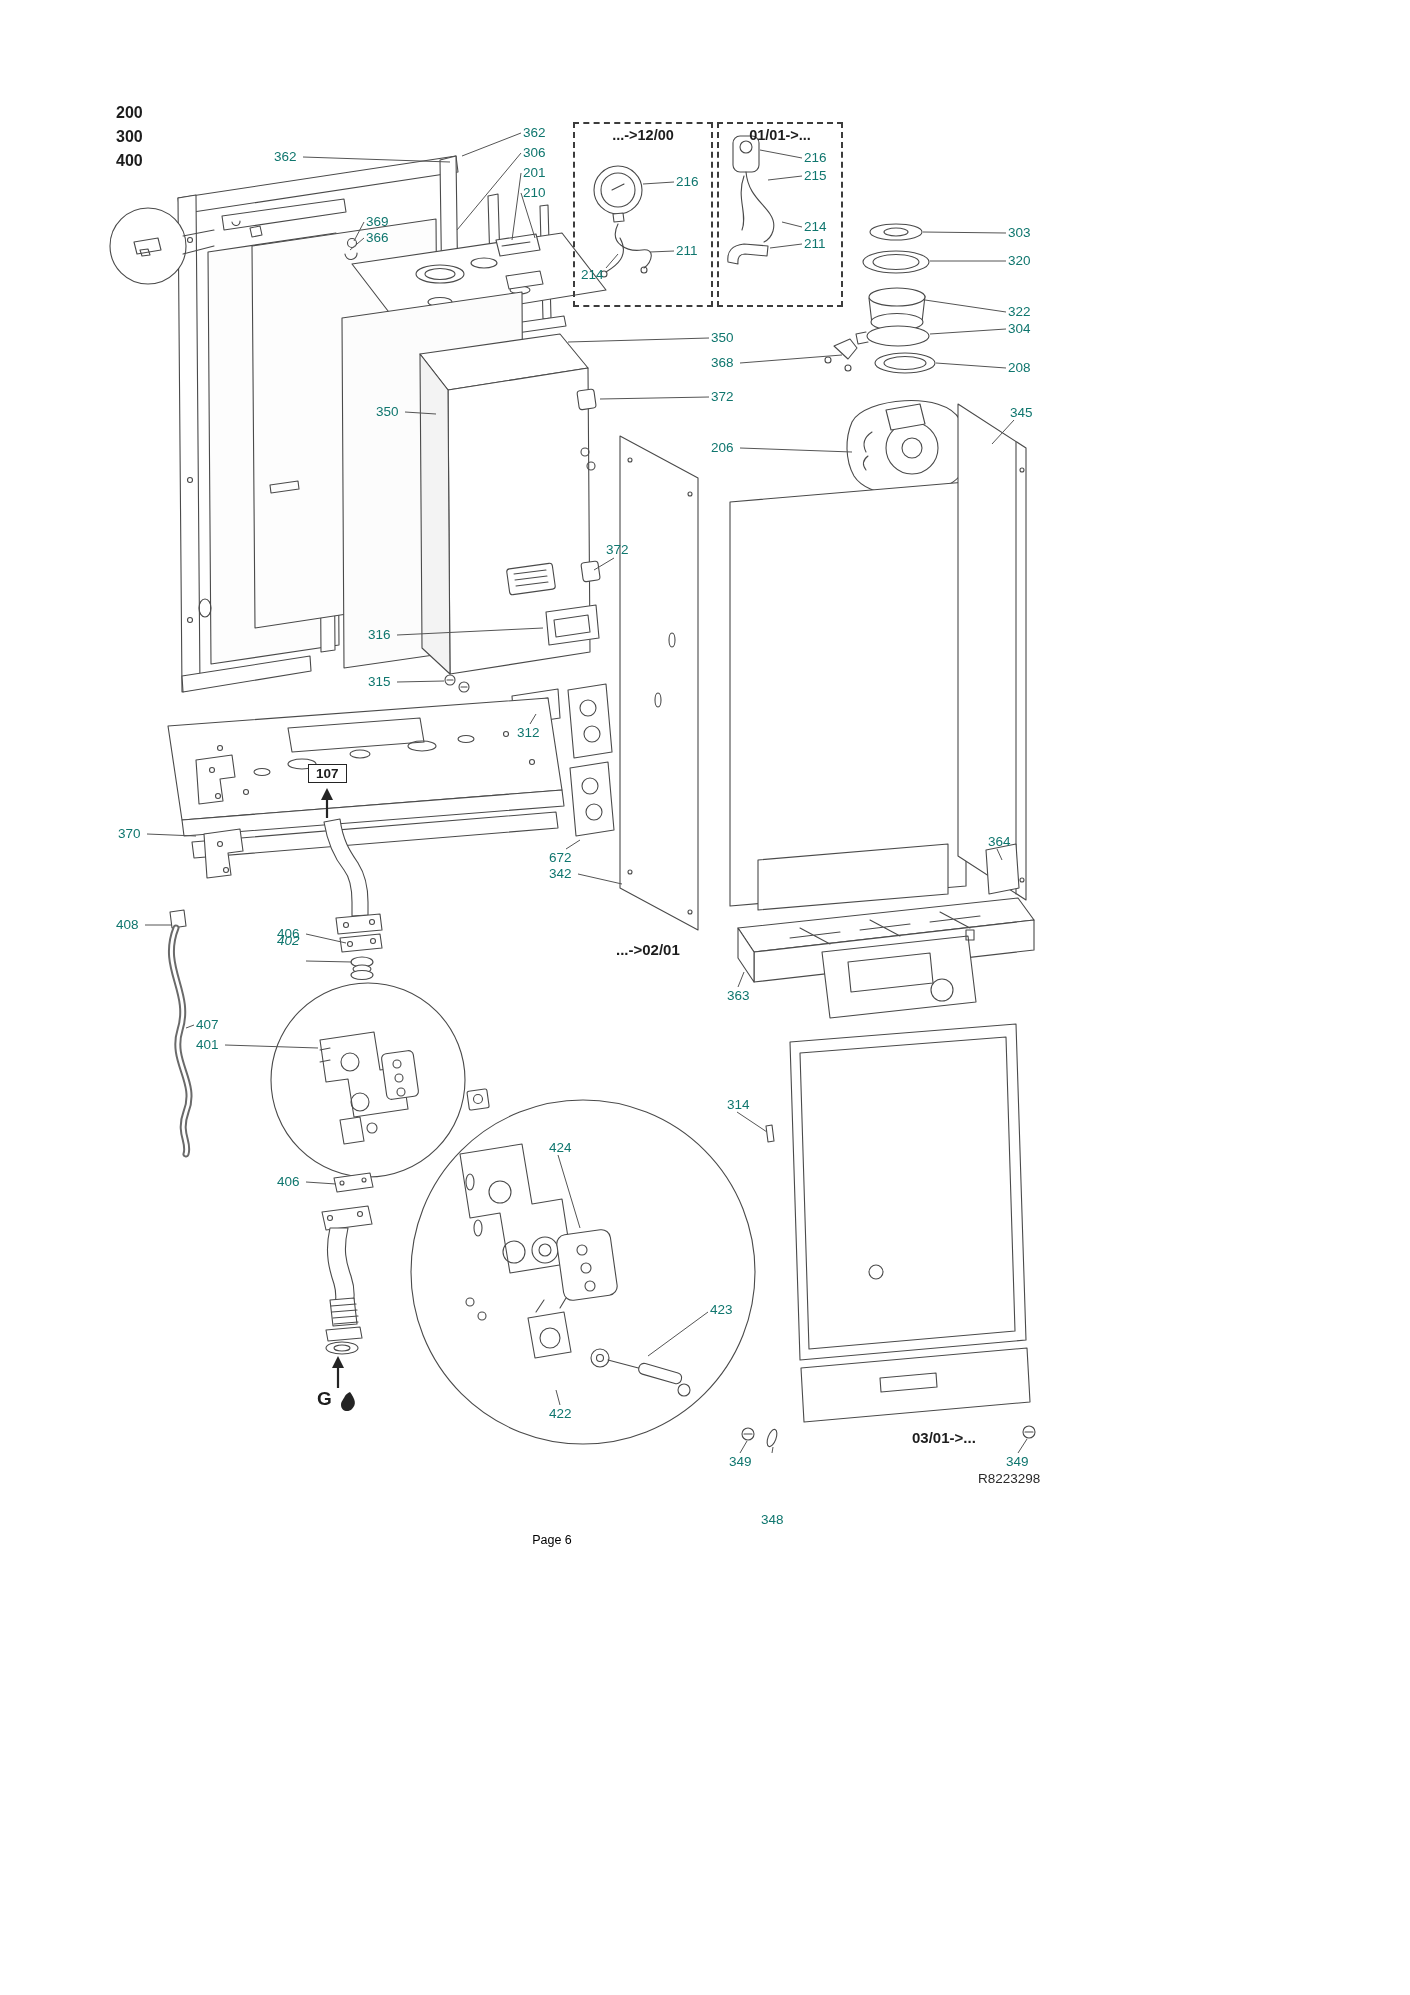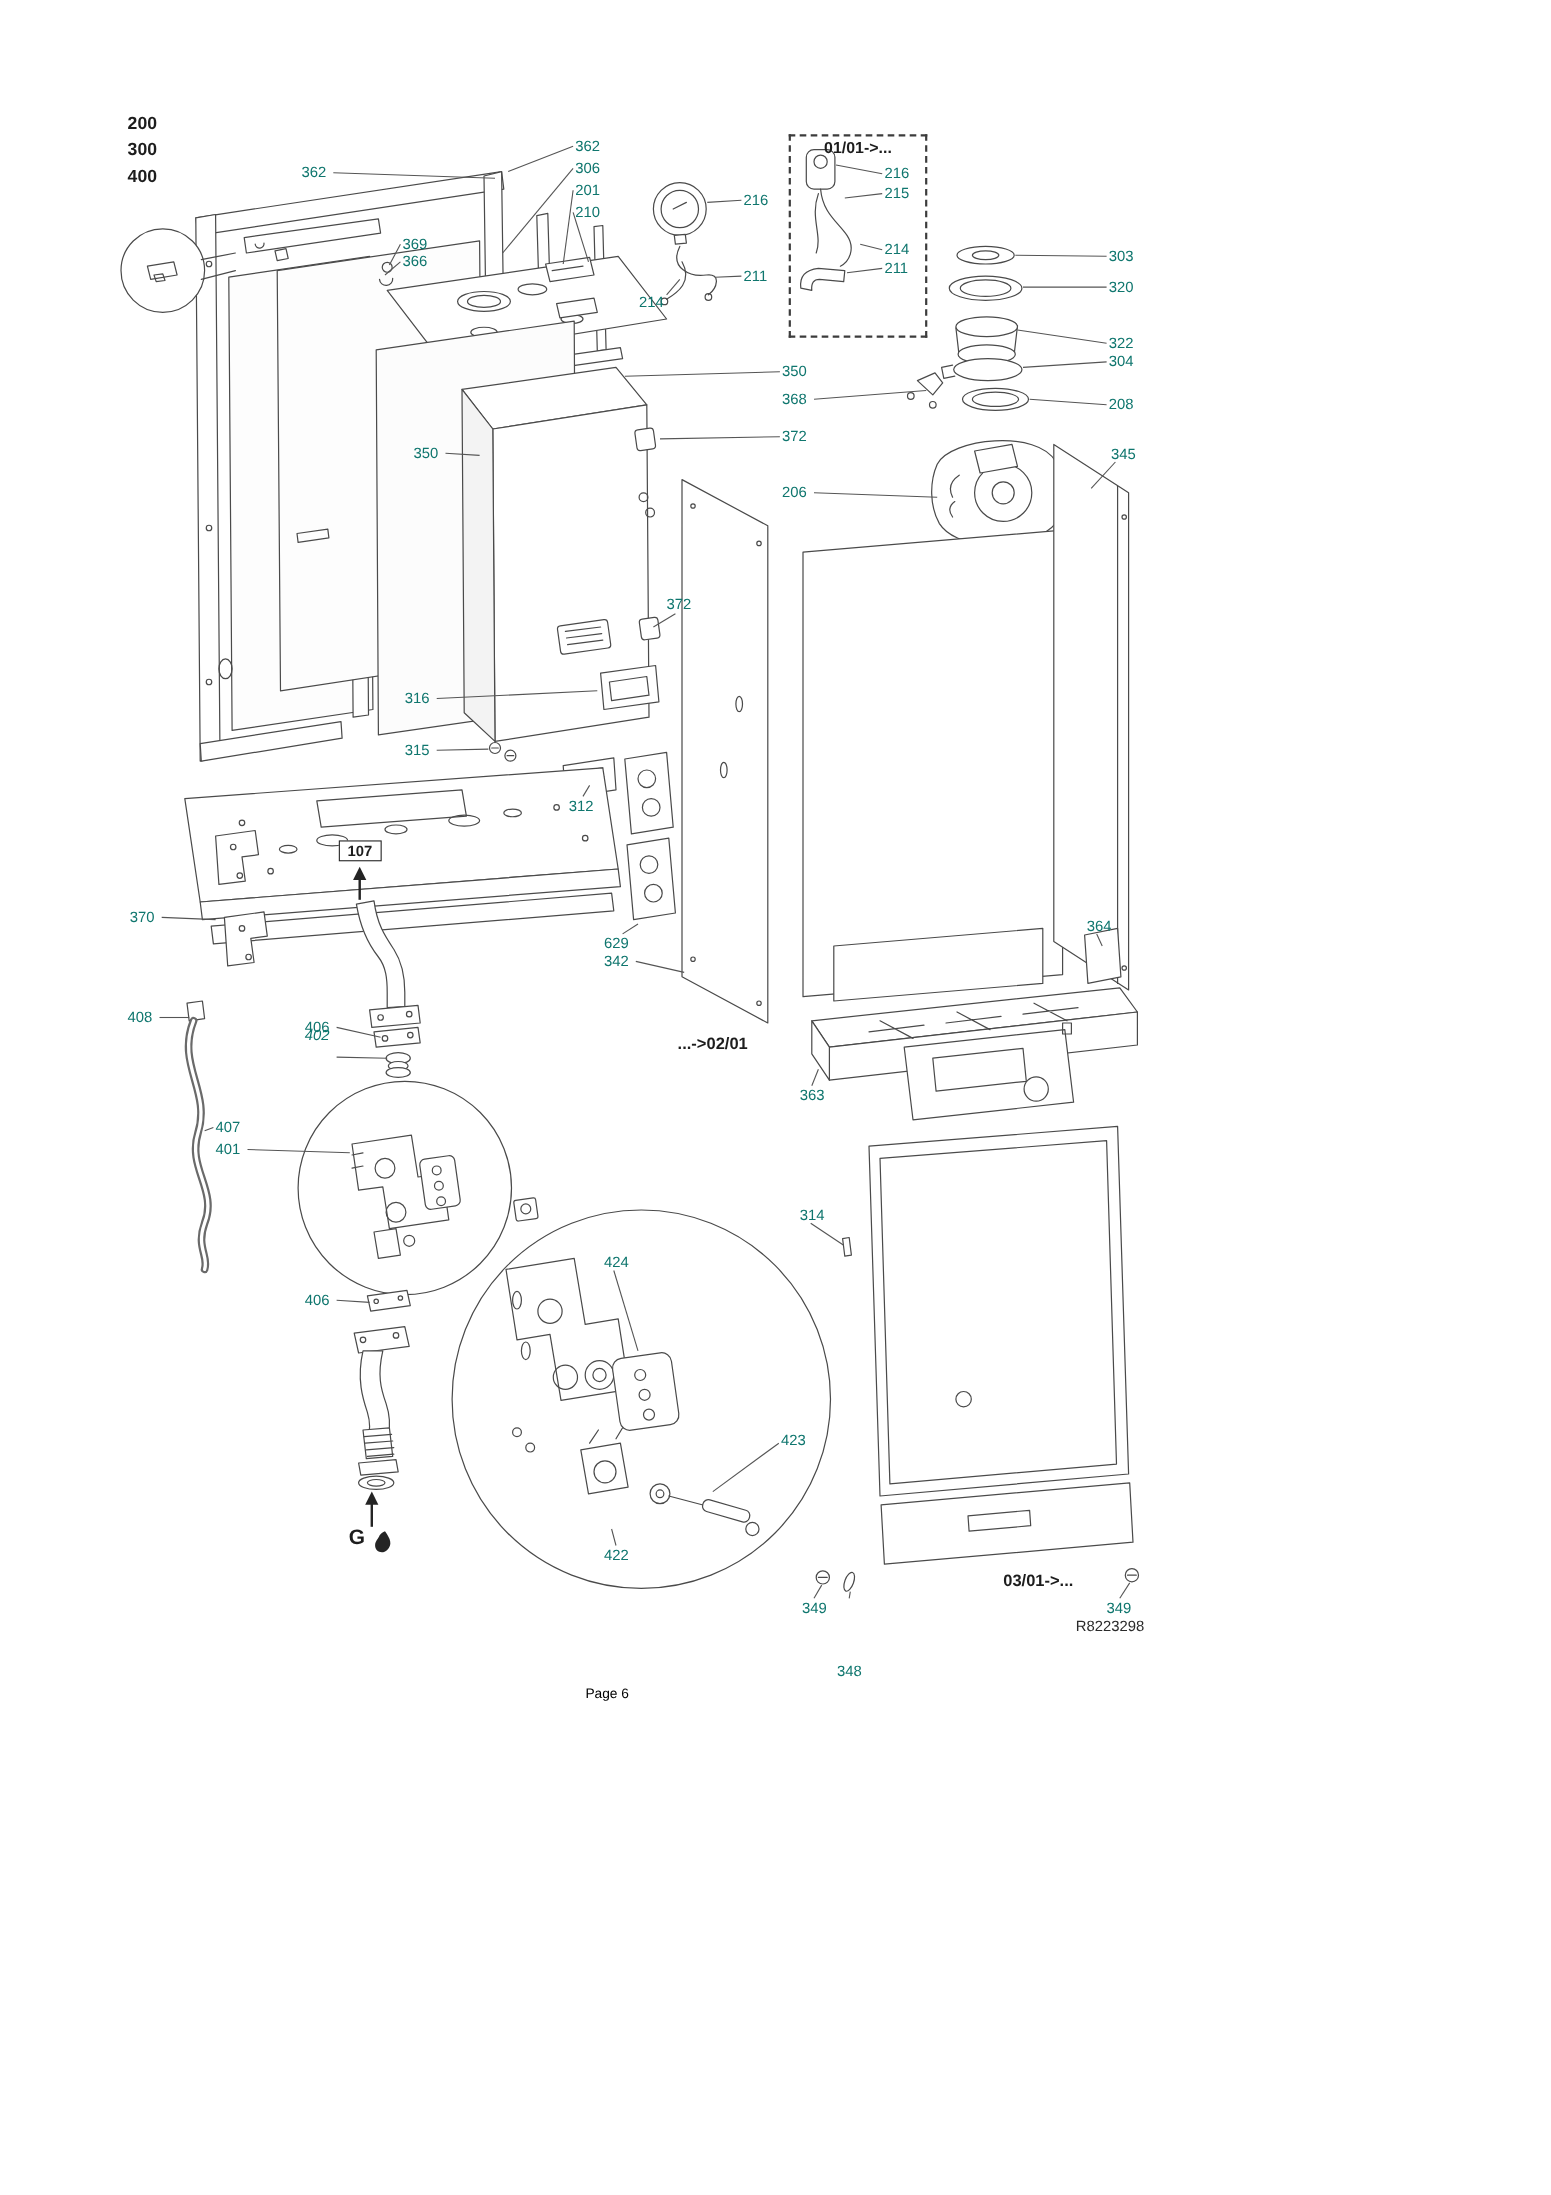--- a/index.html
+++ b/index.html
@@ -311,20 +311,23 @@
         <line x1="737" y1="1112" x2="767" y2="1132"></line>
         <line x1="558" y1="1155" x2="580" y2="1228"></line>
         <line x1="708" y1="1312" x2="648" y2="1356"></line>
         <line x1="560" y1="1405" x2="556" y2="1390"></line>
         <line x1="740" y1="1453" x2="747" y2="1441"></line>
         <line x1="772" y1="1453" x2="773" y2="1447"></line>
         <line x1="1018" y1="1453" x2="1027" y2="1439"></line>
       </g>
   </svg>
 
+  <div class="inset" style="left:573px;top:122px;width:136px;height:181px">
+    <div class="inset-title">...-&gt;12/00</div>
+  </div>
   <div class="inset" style="left:717px;top:122px;width:122px;height:181px">
     <div class="inset-title">01/01-&gt;...</div>
   </div>
 
   <div id="models">
       <div class="model-line">200</div>
       <div class="model-line">300</div>
       <div class="model-line">400</div>
     </div>
 
@@ -359,21 +362,21 @@
       <div class="part-label" style="left: 711px; top: 331px;">350</div>
       <div class="part-label" style="left: 711px; top: 356px;">368</div>
       <div class="part-label" style="left: 711px; top: 390px;">372</div>
       <div class="part-label" style="left: 711px; top: 441px;">206</div>
       <div class="part-label" style="left: 376px; top: 405px;">350</div>
       <div class="part-label" style="left: 606px; top: 543px;">372</div>
       <div class="part-label" style="left: 368px; top: 628px;">316</div>
       <div class="part-label" style="left: 368px; top: 675px;">315</div>
       <div class="part-label" style="left: 517px; top: 726px;">312</div>
       <div class="part-label" style="left: 118px; top: 827px;">370</div>
-      <div class="part-label" style="left: 549px; top: 851px;">629</div>
+      <div class="part-label" style="left: 549px; top: 851px;">672</div>
       <div class="part-label" style="left: 549px; top: 867px;">342</div>
       <div class="part-label" style="left: 988px; top: 835px;">364</div>
       <div class="part-label" style="left: 116px; top: 918px;">408</div>
       <div class="part-label" style="left: 277px; top: 927px;">406</div>
       <div class="part-label" style="left: 277px; top: 934px; font-style: italic;">402</div>
       <div class="part-label" style="left: 727px; top: 989px;">363</div>
       <div class="part-label" style="left: 196px; top: 1018px;">407</div>
       <div class="part-label" style="left: 196px; top: 1038px;">401</div>
       <div class="part-label" style="left: 277px; top: 1175px;">406</div>
       <div class="part-label" style="left: 727px; top: 1098px;">314</div>

